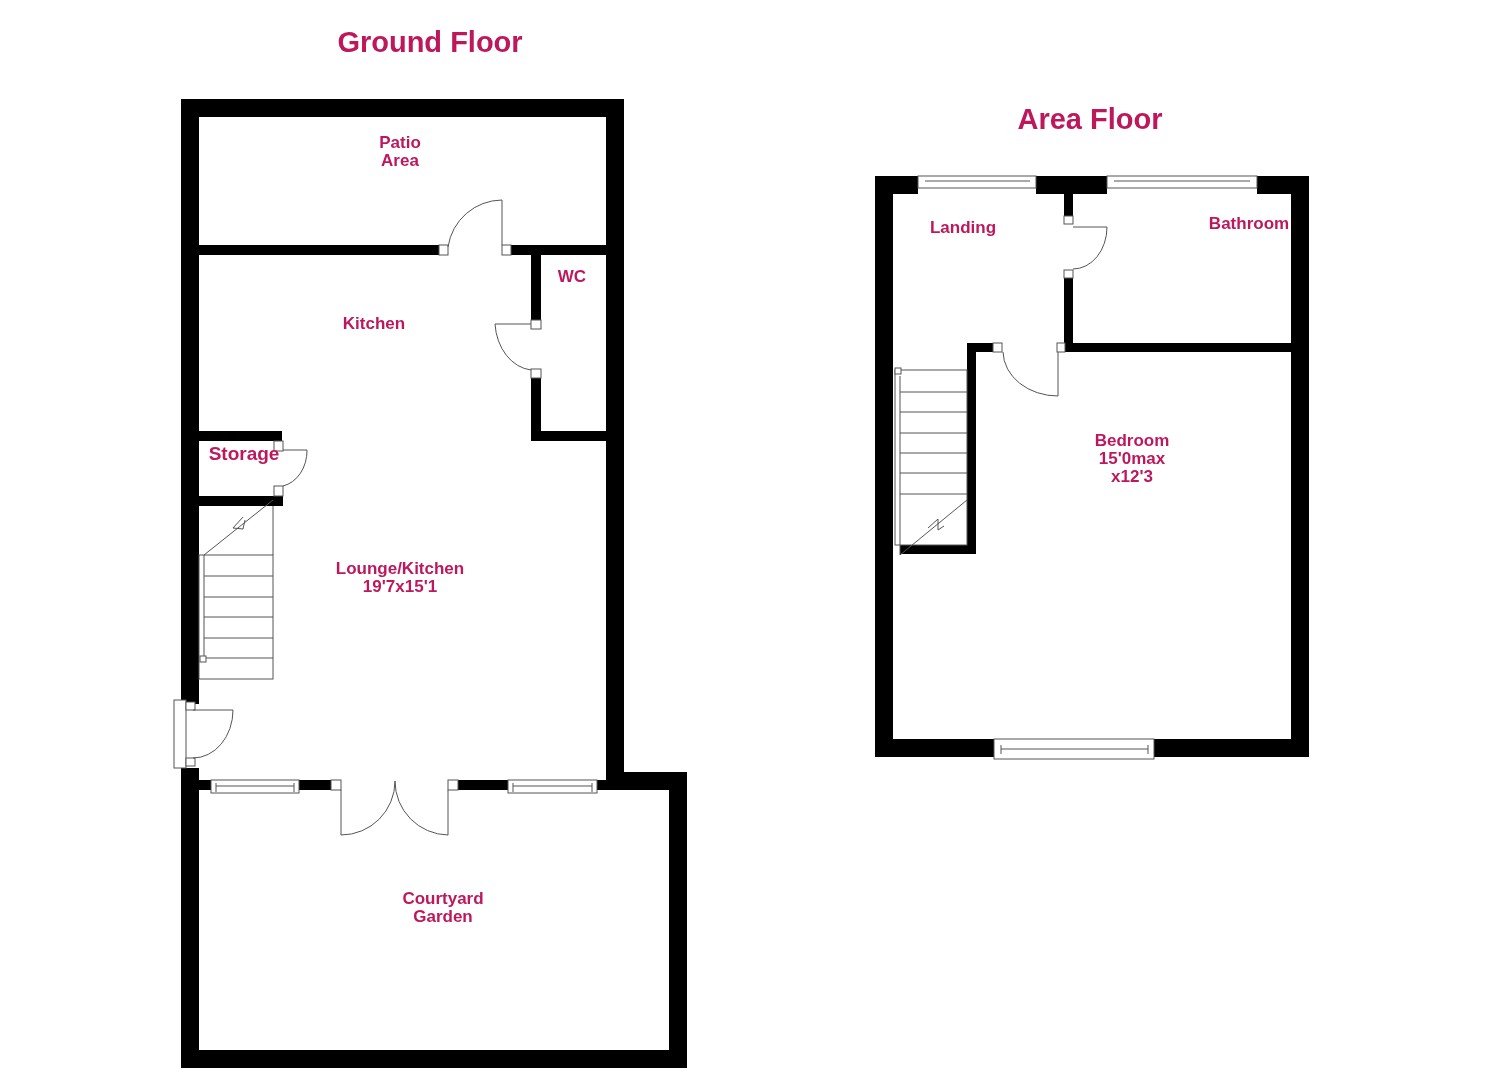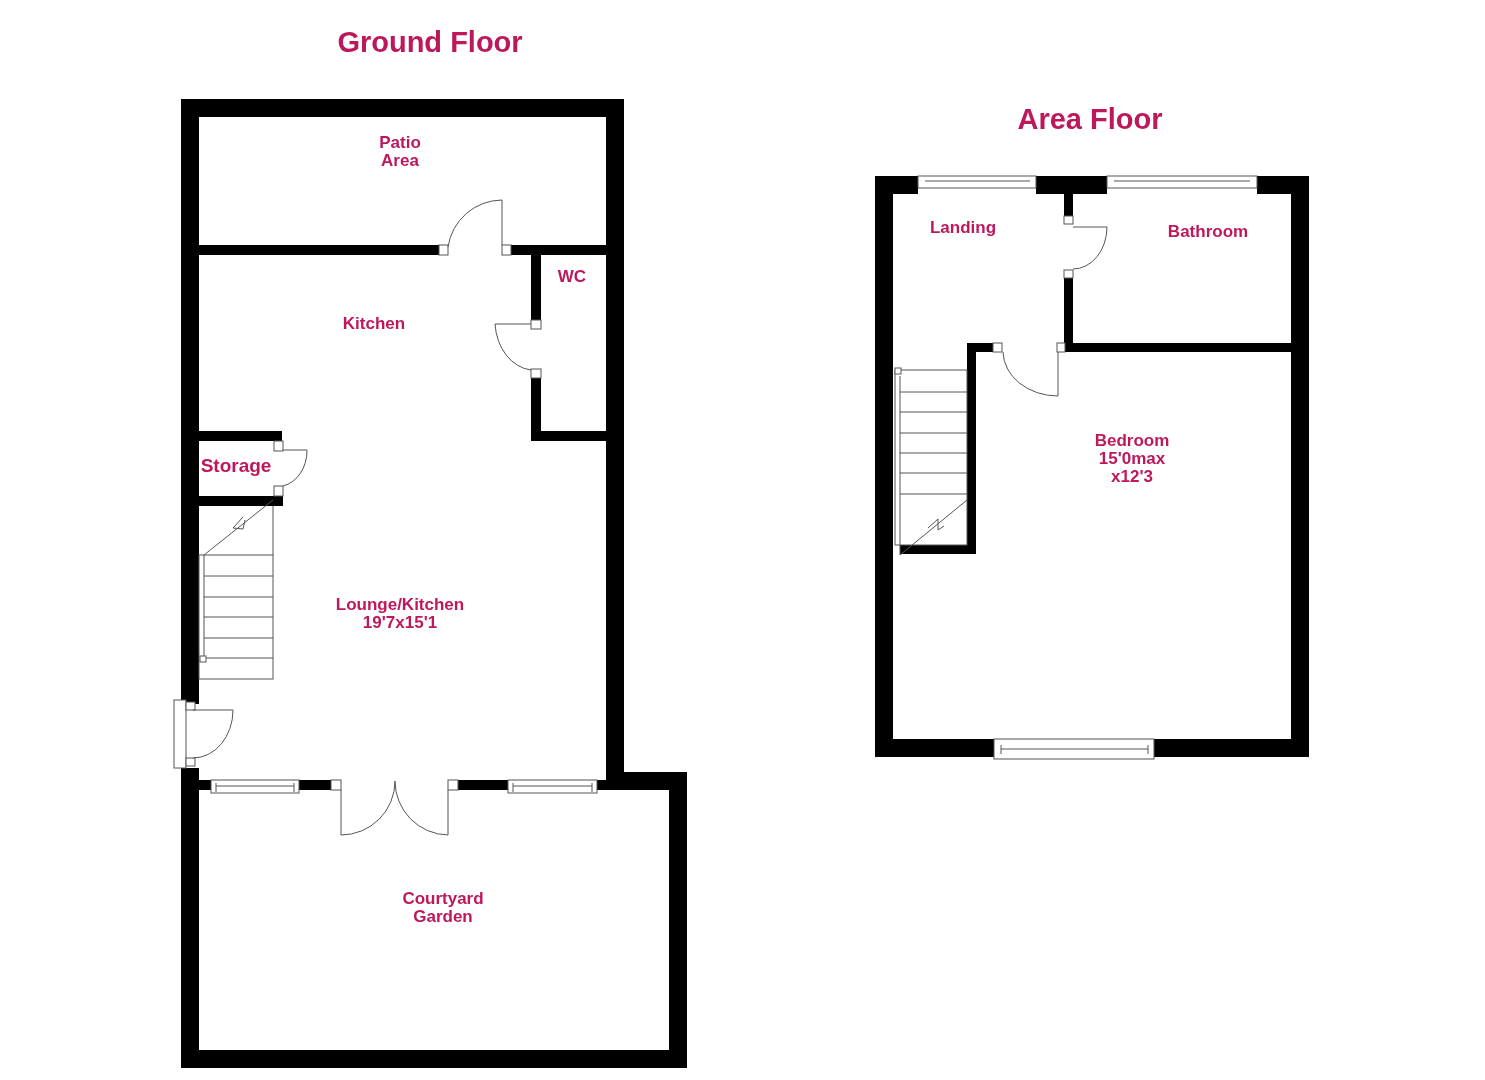--- a/index.html
+++ b/index.html
@@ -179,23 +179,23 @@
   </g>
 </svg>
 
 <div class="lbl title" style="left:300px; top:27px; width:260px;">Ground Floor</div>
 <div class="lbl title" style="left:990px; top:104px; width:200px;">Area Floor</div>
 
 <div class="lbl room" style="left:300px; top:134px; width:200px;">Patio
 Area</div>
 <div class="lbl room" style="left:274px; top:315px; width:200px;">Kitchen</div>
 <div class="lbl room" style="left:541px; top:268px; width:62px;">WC</div>
-<div class="lbl small" style="left:194px; top:444px; width:84px;margin-top:12px;">Storage</div>
-<div class="lbl room" style="left:270px; top:560px; width:260px;margin-top:36px;">Lounge/Kitchen
+<div class="lbl small" style="left:202px; top:444px; width:84px;">Storage</div>
+<div class="lbl room" style="left:270px; top:560px; width:260px;">Lounge/Kitchen
 19'7x15'1</div>
 <div class="lbl room" style="left:343px; top:890px; width:200px;">Courtyard
 Garden</div>
 
 <div class="lbl room" style="left:888px; top:219px; width:150px;">Landing</div>
-<div class="lbl room" style="left:1128px; top:215px; width:160px;margin-top:8px;">Bathroom</div>
+<div class="lbl room" style="left:1169px; top:215px; width:160px;">Bathroom</div>
 <div class="lbl room" style="left:1032px; top:432px; width:200px;">Bedroom
 15'0max
 x12'3</div>
 
 </body></html>

